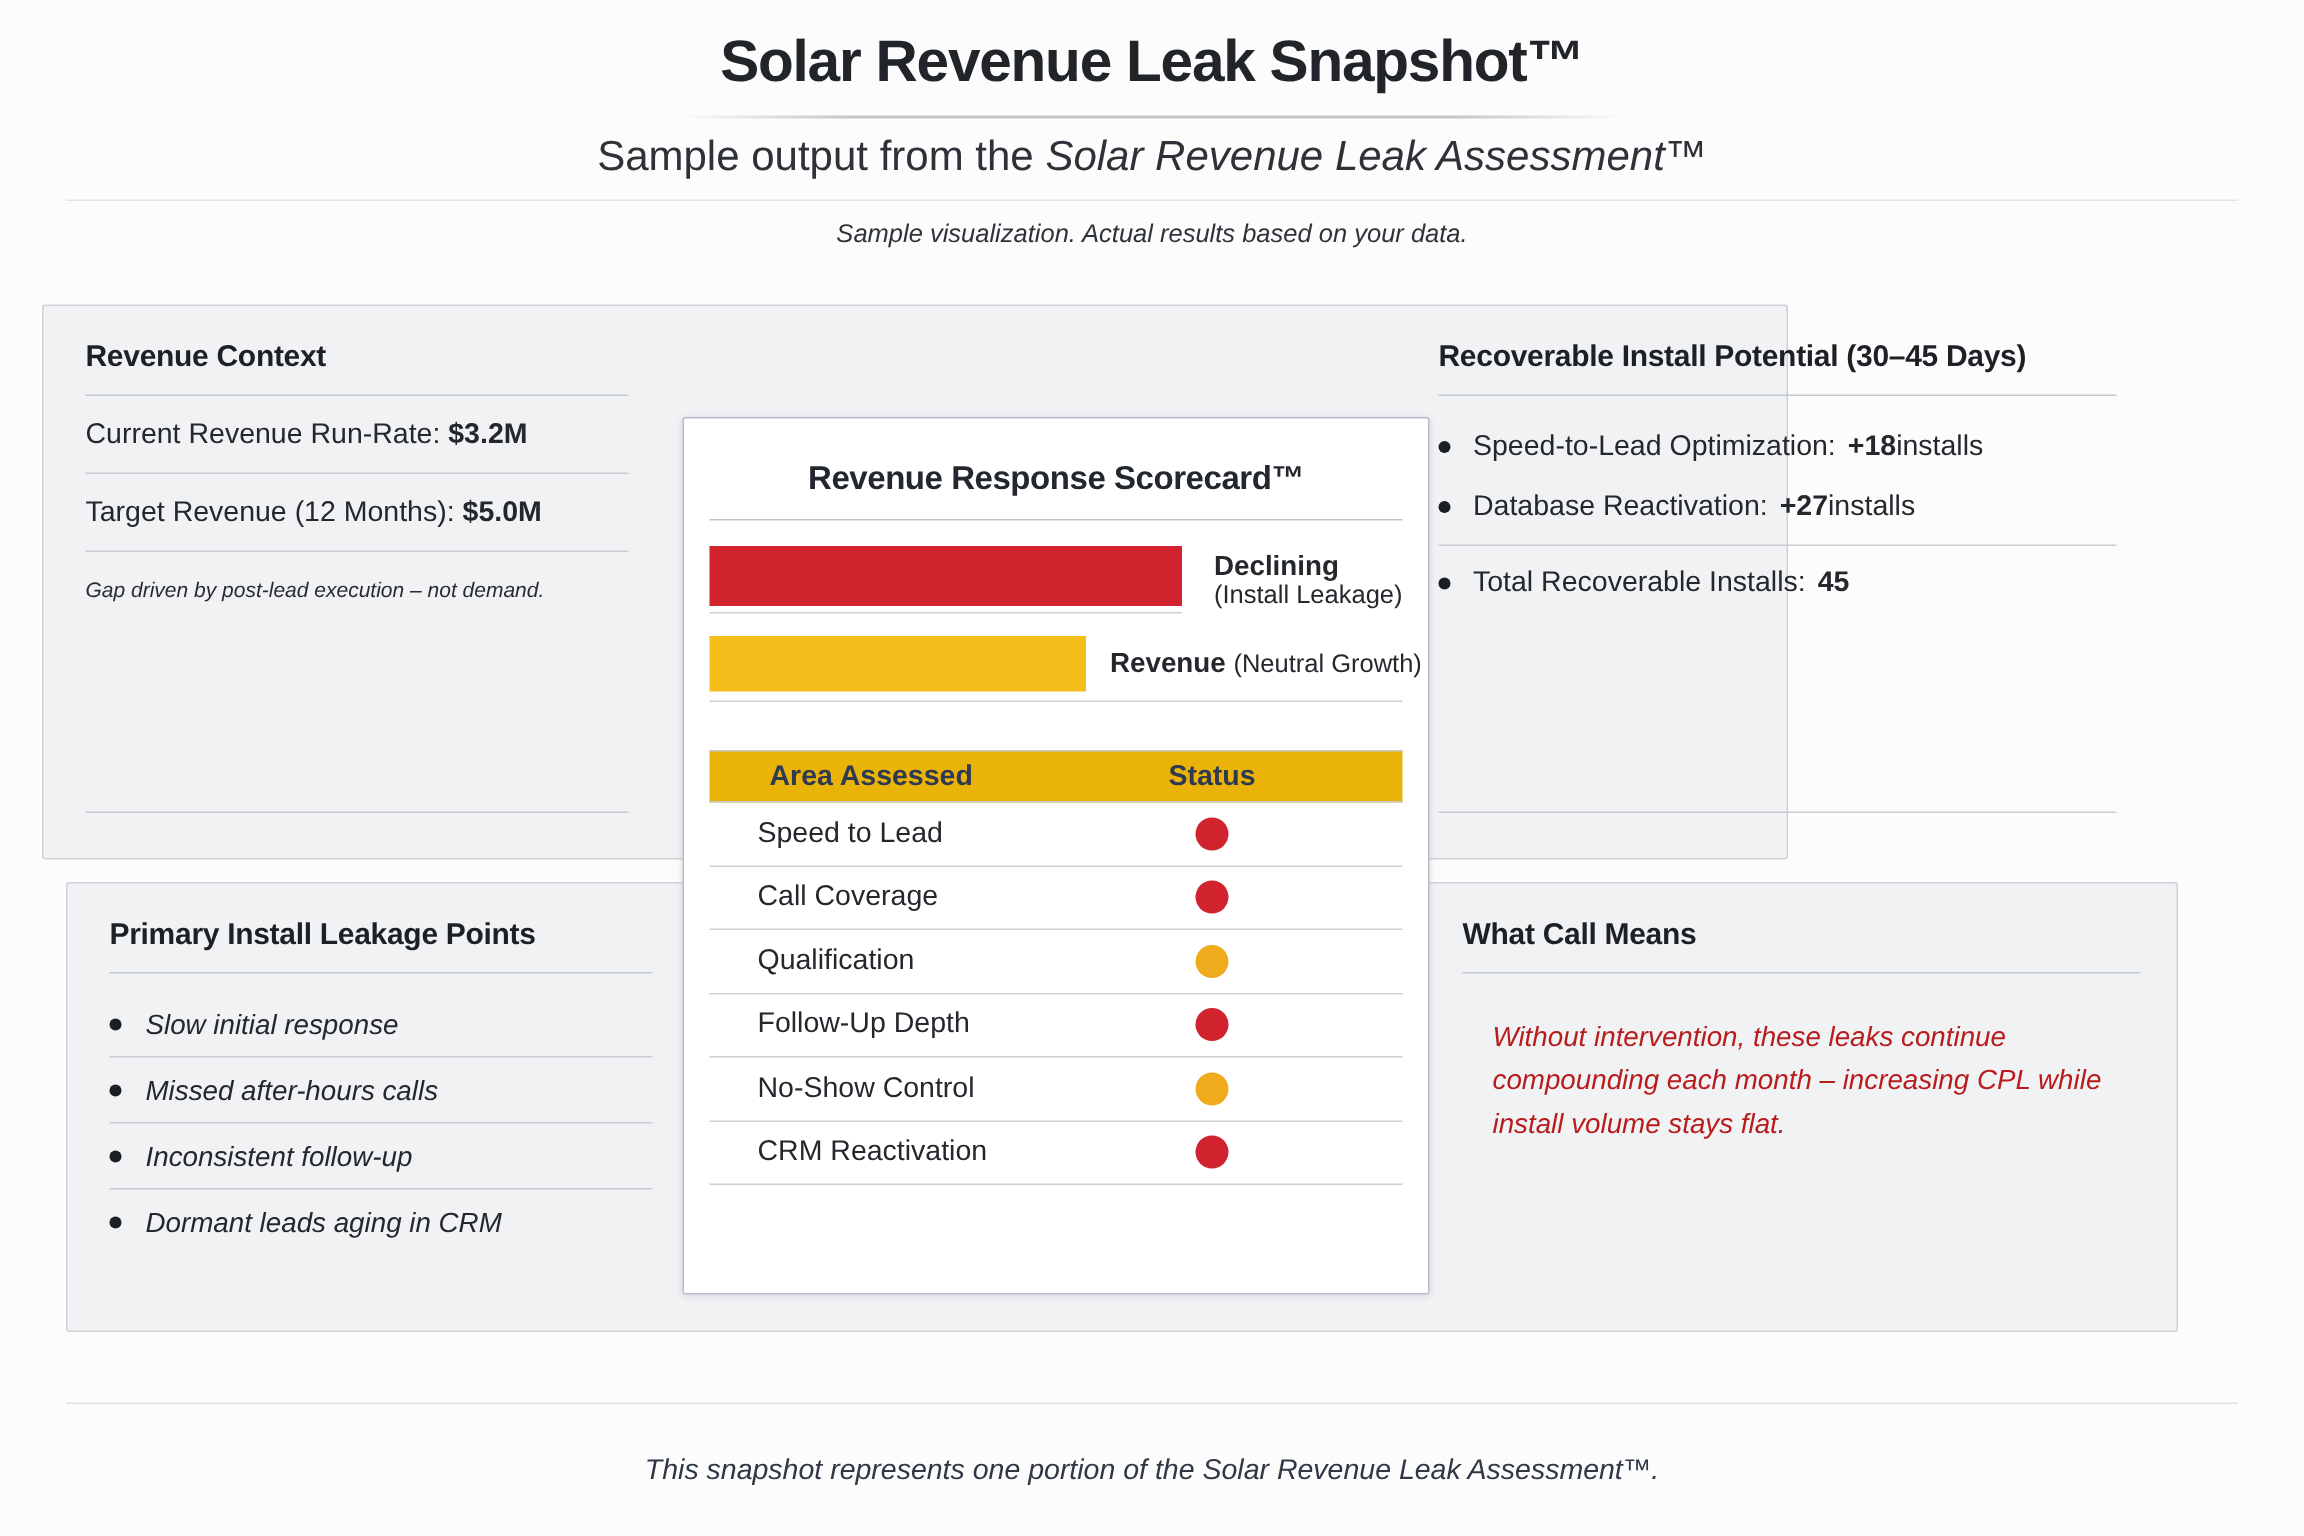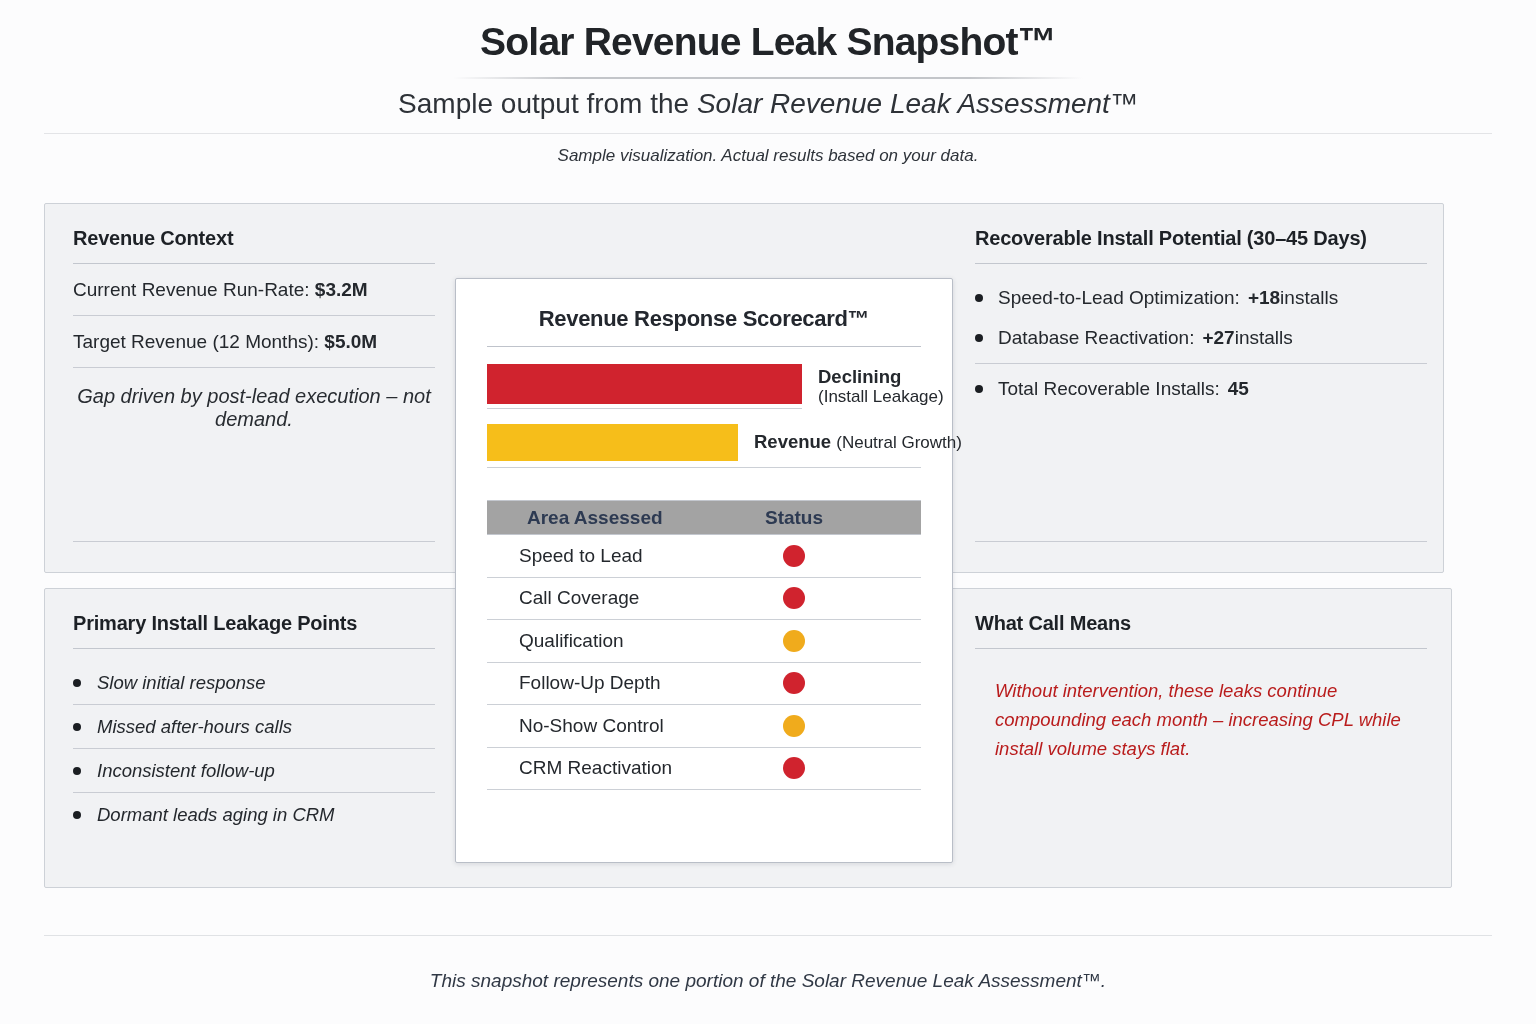--- a/index.html
+++ b/index.html
@@ -28,72 +28,72 @@
   }
   .divider-top { top:133px; }
   .viz-note {
     position:absolute; top:146px; left:0; width:100%; text-align:center;
     font-style:italic; font-size:17px; color:#2e333a;
   }
   
   .panel {
     position:absolute; background:#f1f2f4; border:1.5px solid #cdd1d7; border-radius:2px;
   }
-  #panel-top    { left:44px; top:203px; width:1400px; height:370px;padding-left:12px; }
+  #panel-top    { left:28px; top:203px; width:1164px; height:370px;padding-left:12px; }
   #panel-bottom { left:44px; top:588px; width:1408px; height:300px; }
   .col { position:absolute; top:0; }
   .col-left  { left:28px;  width:362px; }
   .col-right { left:930px; width:452px; }
   .sec-heading {
     font-size:20px; font-weight:700; color:#1d2126; letter-spacing:-0.2px;
     padding:23px 0 13px; border-bottom:1.5px solid #c3c7ce;
   }
   .kv-row {
     padding:15px 0 14px; border-bottom:1px solid #c9ccd3; font-size:19px; color:#24282d;
   }
   .kv-row .v { font-weight:700; }
-  .gap-note { padding-top:17px; font-style:italic; font-size:20px; color:#282c31;text-align:center; }
+  .gap-note { padding-top:17px; font-style:italic; font-size:14px; color:#282c31; }
   .stray-rule { position:absolute; height:1px; background:#c9ccd3; top:337px; }
   #stray-left  { left:28px;  width:362px; }
   #stray-right { left:930px; width:452px; }
   
   .rec-list { list-style:none; margin-top:14px; }
   .rec-item { display:flex; align-items:center; padding:9px 0; font-size:19px; }
   .rec-item::before {
     content:""; width:8px; height:8px; border-radius:50%; background:#1b1e22;
     margin-right:15px; flex:0 0 auto;
   }
   .rec-item .v { font-weight:700; margin-left:8px; }
   .rec-item.total { border-top:1px solid #c9ccd3; margin-top:5px; padding-top:14px; }
   
   #card {
     position:absolute; left:455px; top:278px; width:498px; height:585px;
     background:#ffffff; border:1px solid #b9bec7; border-radius:2px;
-    box-shadow:0 1px 5px rgba(45,52,70,.14); padding:0 31px;
+    box-shadow:0 1px 5px rgba(45,52,70,.14); padding:0 17px;
   }
   .card-title {
     text-align:center; font-size:22px; font-weight:700; color:#23272e; letter-spacing:-0.3px;
     padding:27px 0 14px; border-bottom:1.5px solid #bfc3cb;
   }
   .bar-row { display:flex; align-items:center; }
   .bar { flex:0 0 auto; }
   .bar-1 { height:40px; }
   .bar-2 { height:37px; }
   .bar-3 { height:38px; }
   .bar-row-1 { margin-top:17px;justify-content:space-between; }
   .bar-row-2 { margin-top:15px; padding-bottom:6px; border-bottom:1px solid #ccd0d6; }
   .bar-row-3 { margin-top:11px; }
   .bar-label { margin-left:16px; font-size:18.5px; line-height:1.18; color:#24282d; white-space:nowrap; }
   .bar-label .b { font-weight:700; }
   .bar-label .sub { font-size:17px; }
   .short-rule { height:1px; background:#ccd0d6; margin-top:4px; }
   
   .score-table { margin-top:32px; }
   .thead {
-    display:flex; align-items:center; height:35px; background:#a3a3a3;
+    display:flex; align-items:center; height:35px; background:#eab308;
     border-top:1px solid #c3c7ce; border-bottom:1px solid #c3c7ce;
     font-weight:700; font-size:19px; color:#2d3a52;
   }
   .th-area { flex:1; padding-left:40px; }
   .th-status { width:120px; margin-right:67px; text-align:center; }
   .trow {
     display:flex; align-items:center; height:42.5px;
     border-bottom:1px solid #ccd0d6; font-size:19px;
   }
   .td-area { flex:1; padding-left:32px; }

